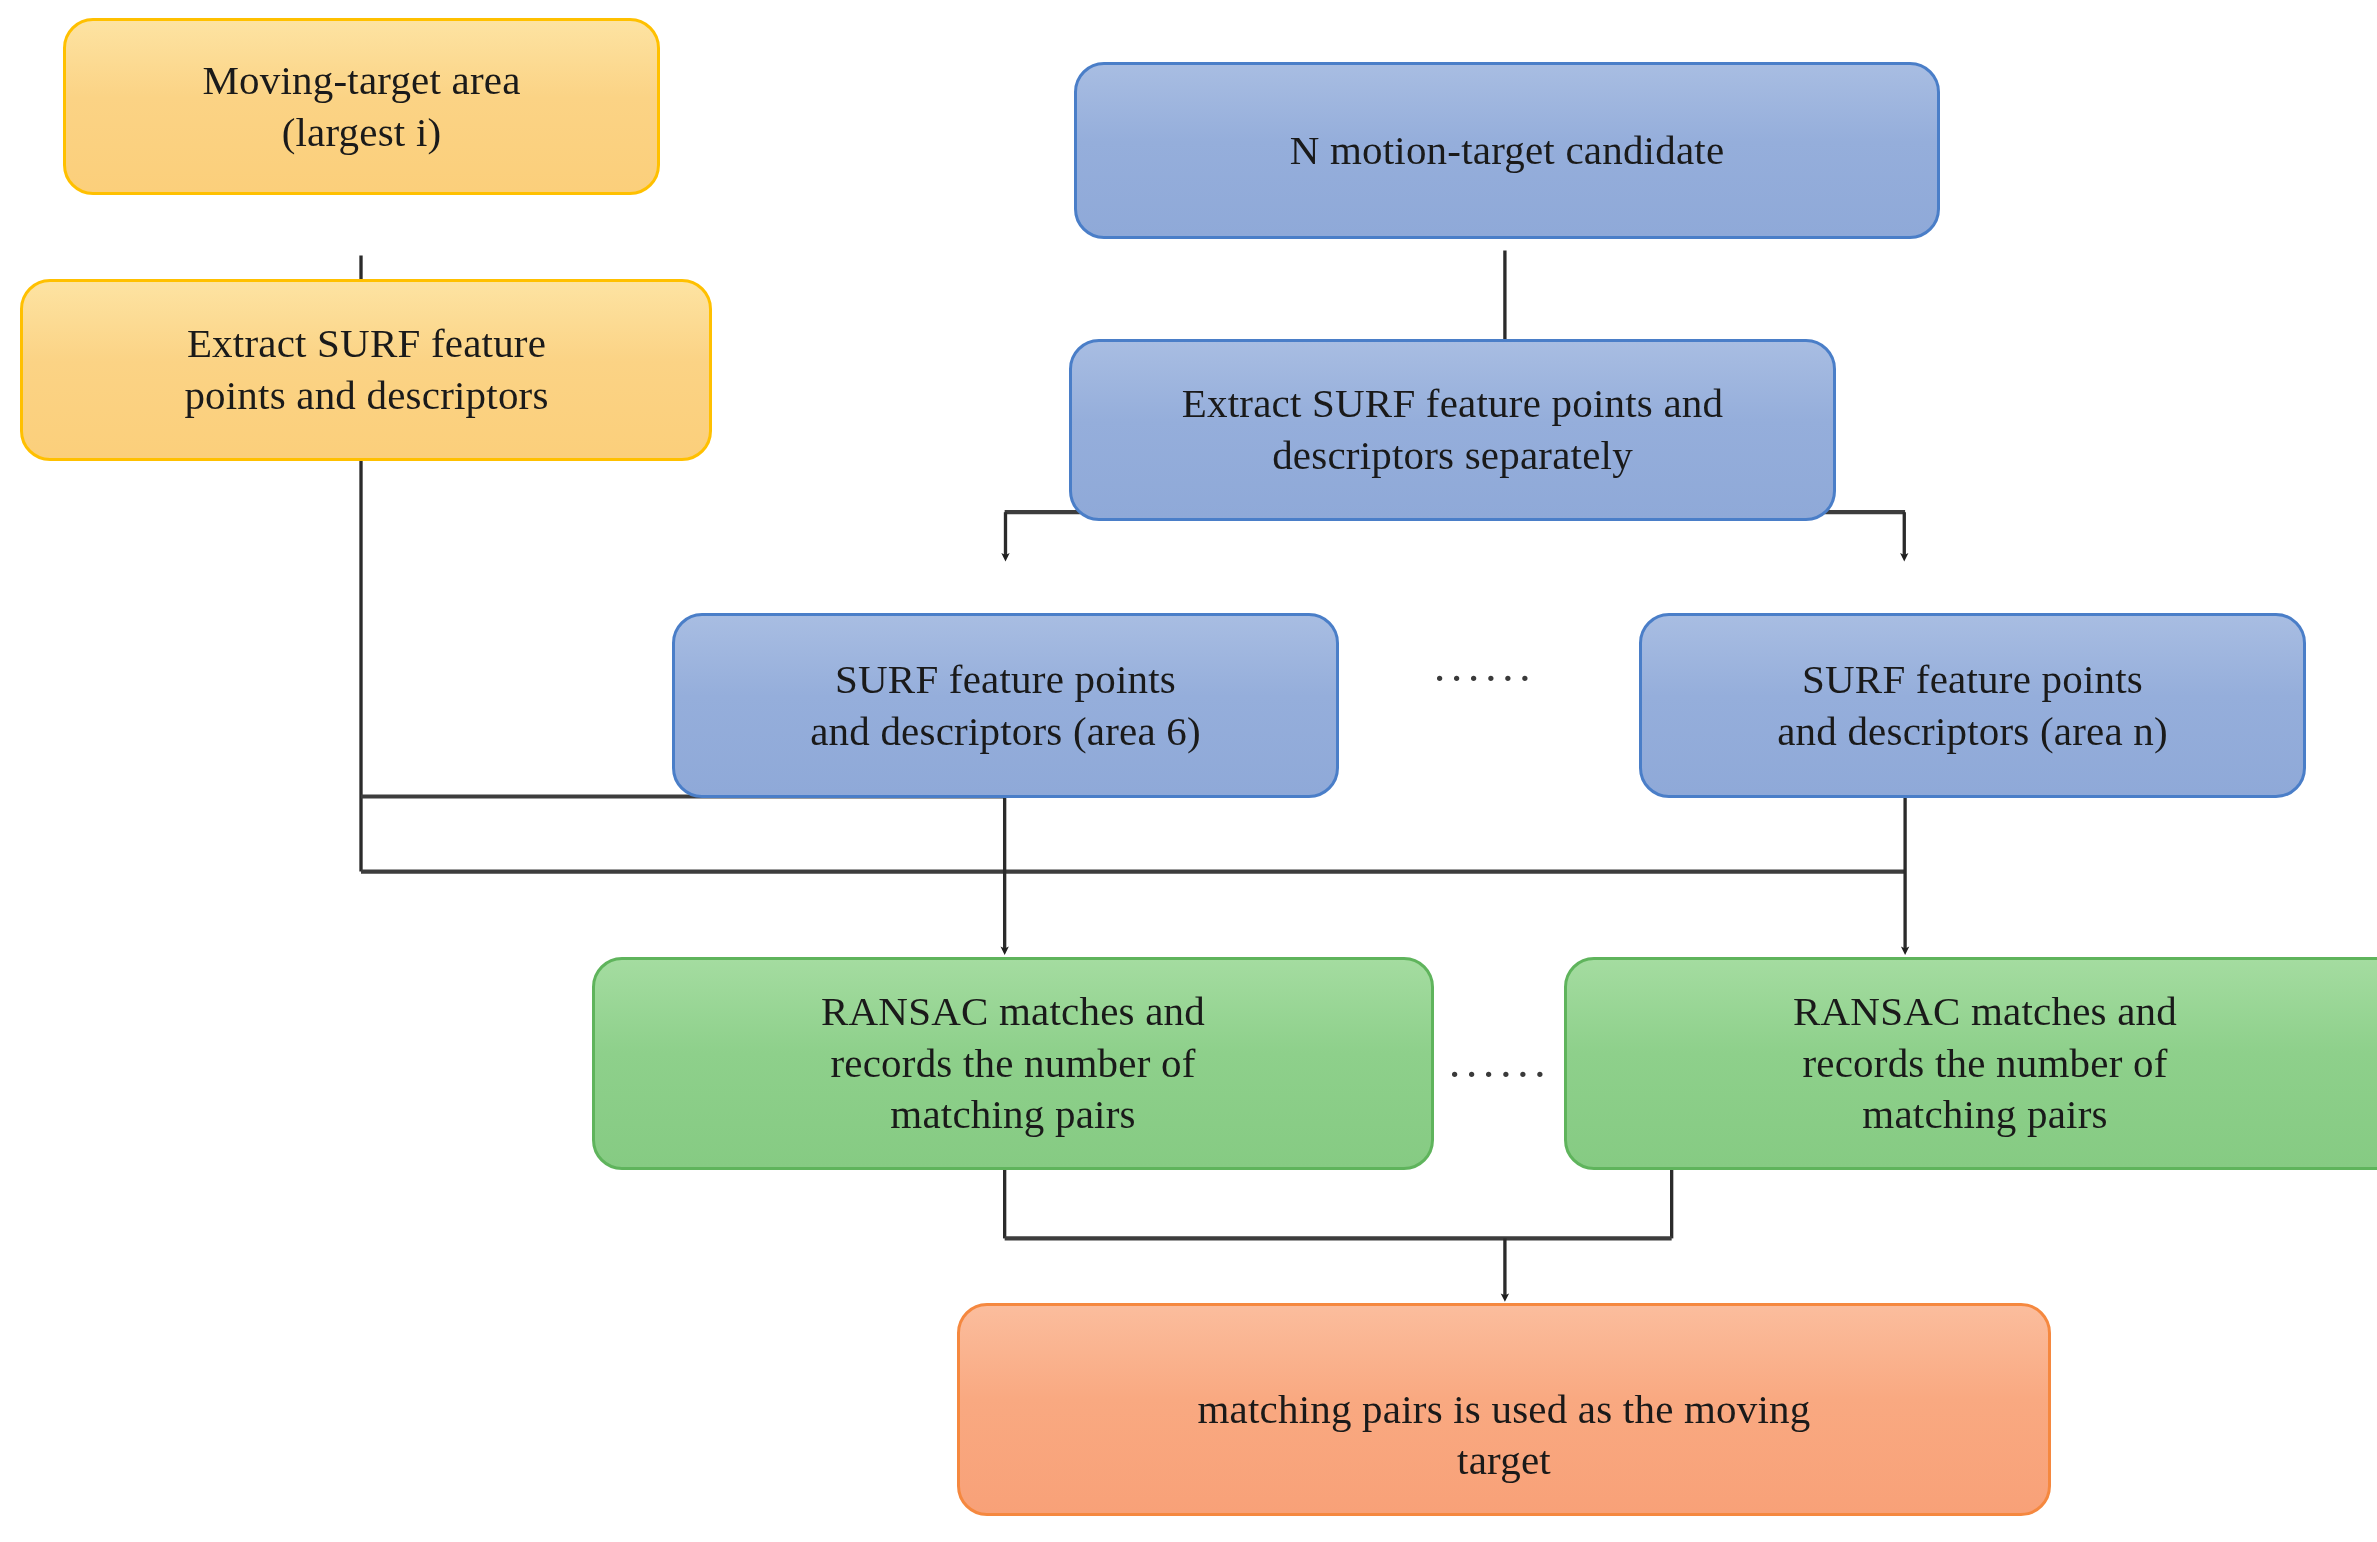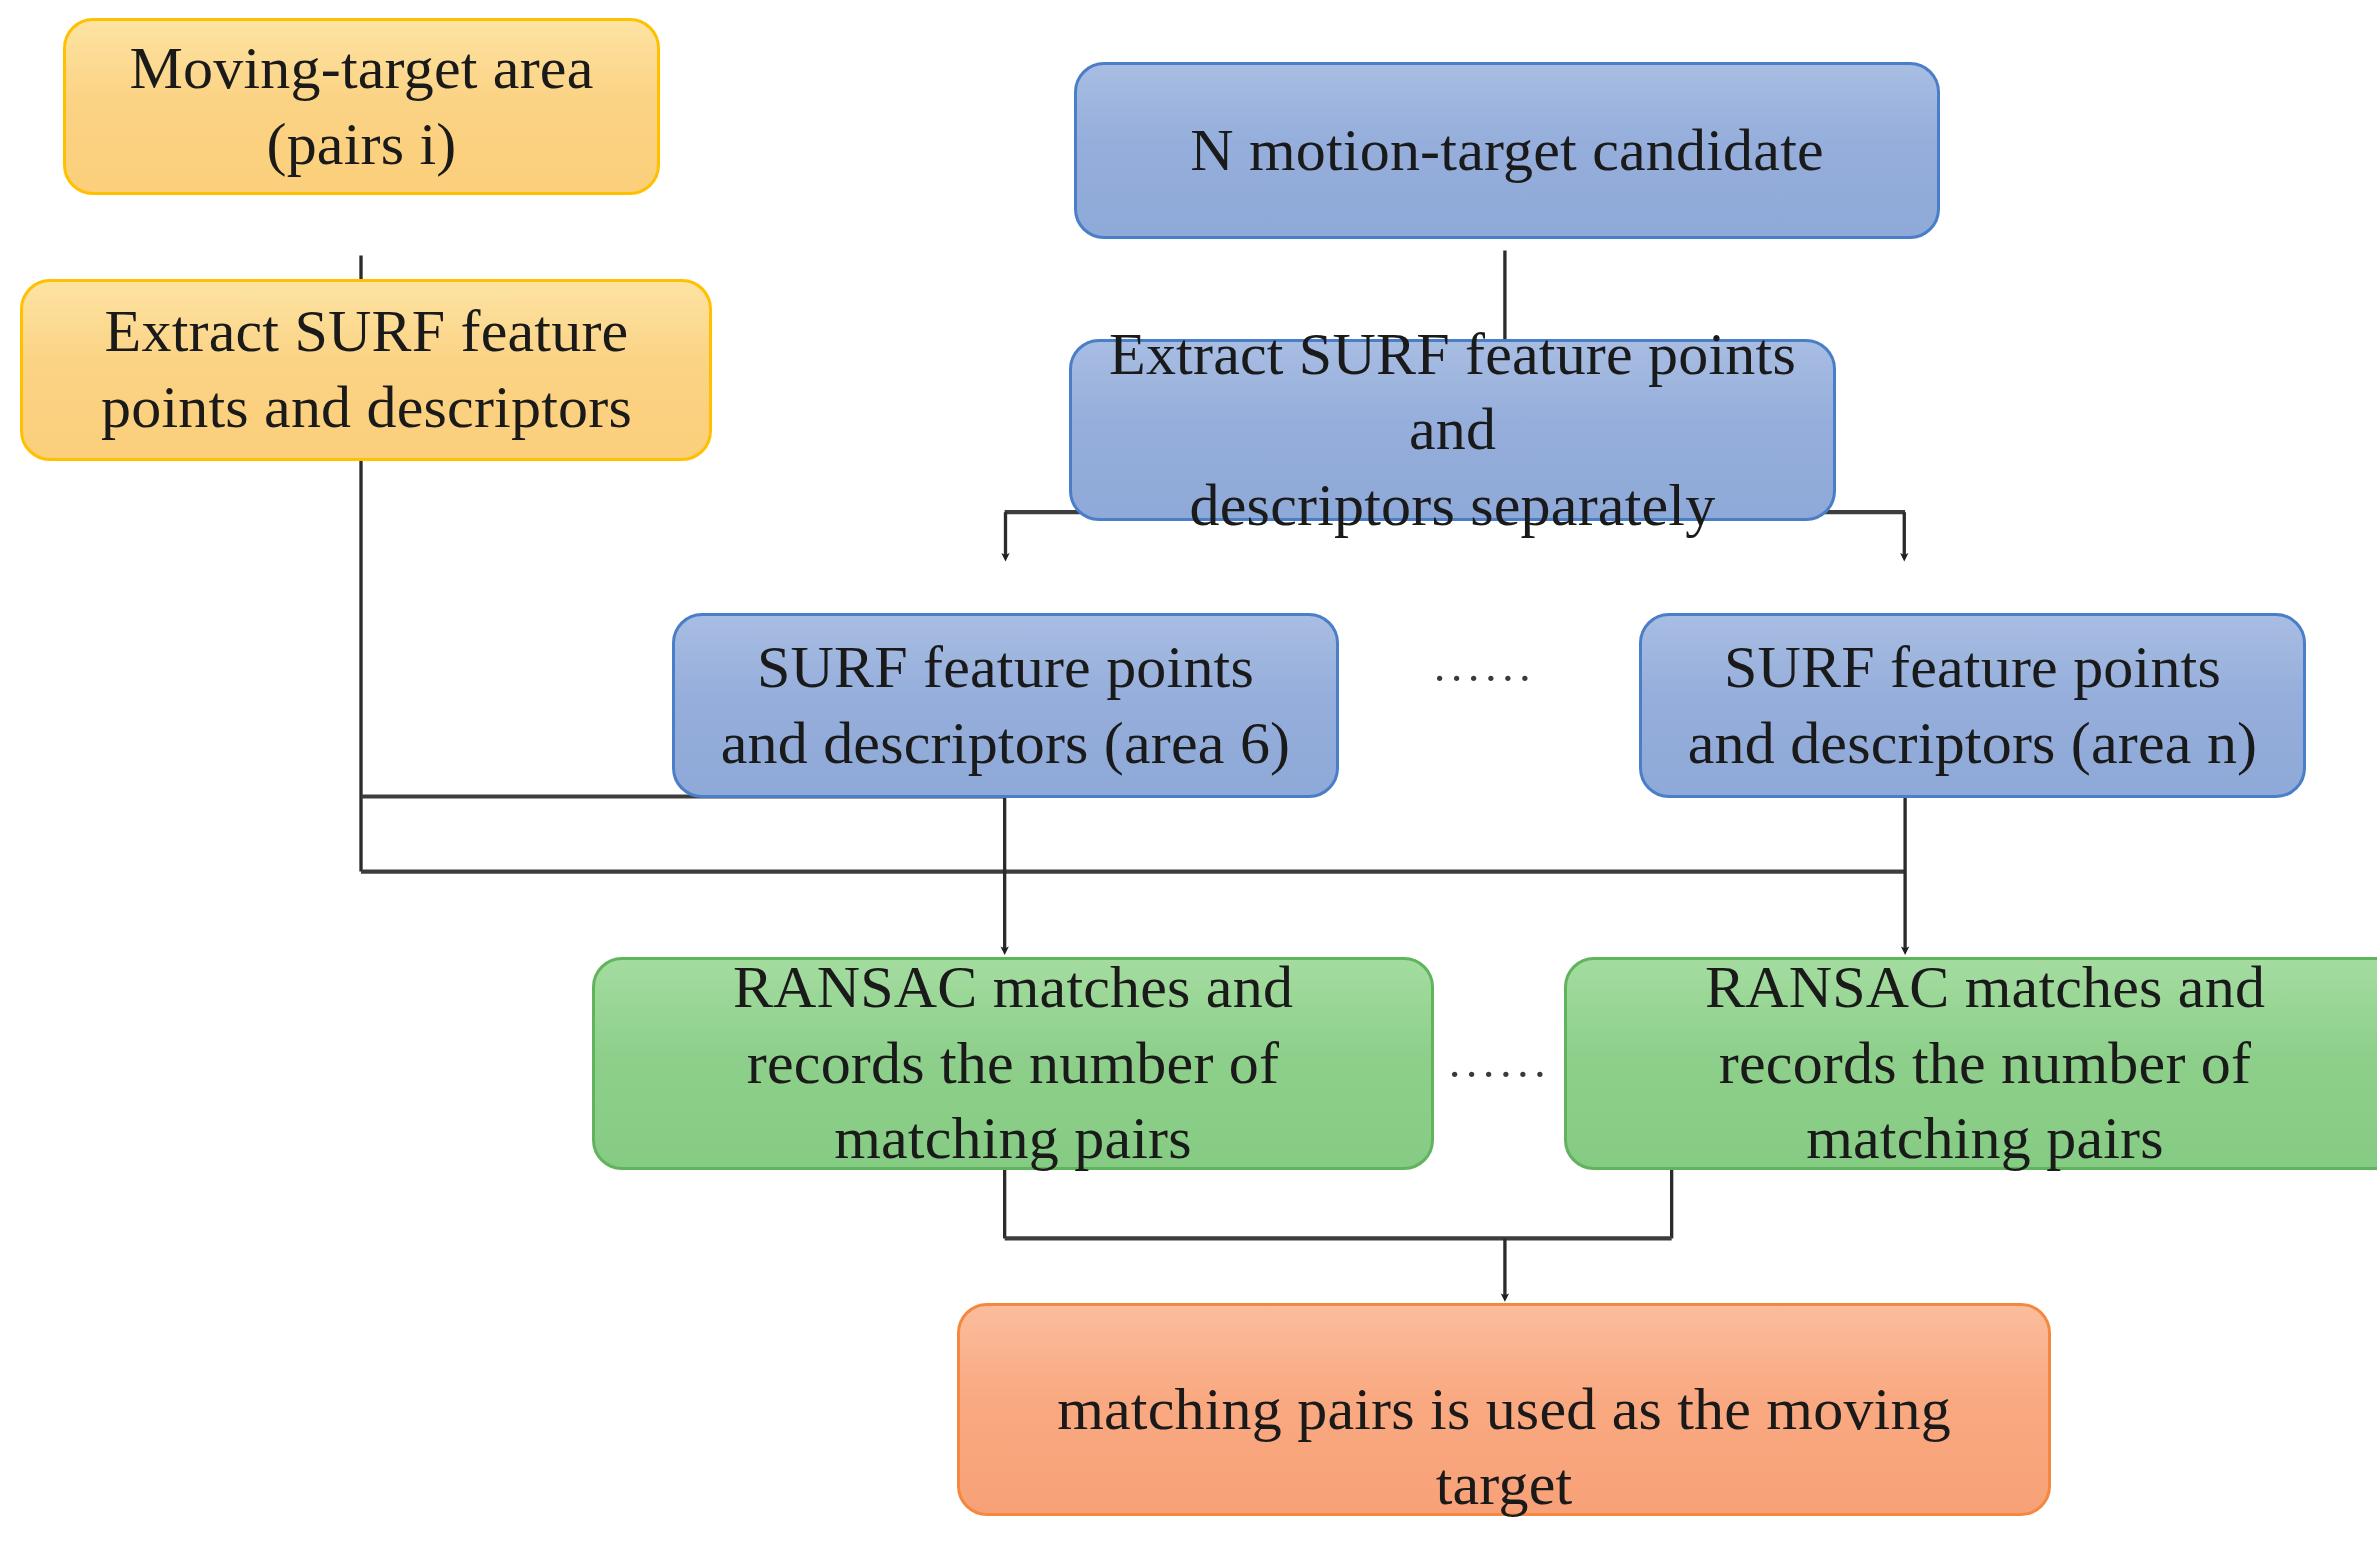--- a/index.html
+++ b/index.html
@@ -21,21 +21,21 @@
     display: flex;
     align-items: center;
     justify-content: center;
     text-align: center;
     border-radius: 30px;
     border-width: 3.3px;
     border-style: solid;
     color: #1a1a1a;
     line-height: 1.26;
     padding: 5px 15px;
-    font-size: 60px;
+    font-size: 41px;
     letter-spacing: 0.2px;
   }
   .node .txt { display: block; width: 100%; }
 
   .n-yellow {
     background: linear-gradient(180deg,#fde3a2 0%, #fbd385 45%, #fbcf7b 100%);
     border-color: #ffc000;
   }
   .n-blue {
     background: linear-gradient(180deg,#a8bde2 0%, #95aedb 45%, #8fa9d8 100%);
@@ -102,21 +102,21 @@
     <path d="M2285,900 L2285,1140" stroke="#2b2b2b" stroke-width="4" fill="none" marker-end="url(#arrow)"></path>
 
     <path d="M1205,1402 L1205,1485" stroke="#2b2b2b" stroke-width="4" fill="none"></path>
     <path d="M2005,1402 L2005,1485" stroke="#2b2b2b" stroke-width="4" fill="none"></path>
     <path d="M1205,1485 L2005,1485" stroke="#3d3d3d" stroke-width="5" fill="none"></path>
 
     <path d="M1805,1485 L1805,1556" stroke="#2b2b2b" stroke-width="4" fill="none" marker-end="url(#arrow)"></path>
   </svg>
 
   <div class="node n-yellow" style="left:63px; top:18.3px; width:597px; height:177px;">
-    <span class="txt"><span>Moving-target area</span><br><span>(pairs i)</span></span>
+    <span class="txt"><span>Moving-target area</span><br><span>(largest i)</span></span>
   </div>
 
   <div class="node n-blue" style="left:1074px; top:18.3px; width:866px; height:177px;">
     <span class="txt"><span>N motion-target candidate</span><br></span>
   </div>
 
   <div class="node n-yellow" style="left:20px; top:279px; width:692px; height:182px;padding-left:16px;">
     <span class="txt"><span>Extract SURF feature</span><br><span>points and descriptors</span></span>
   </div>
 

